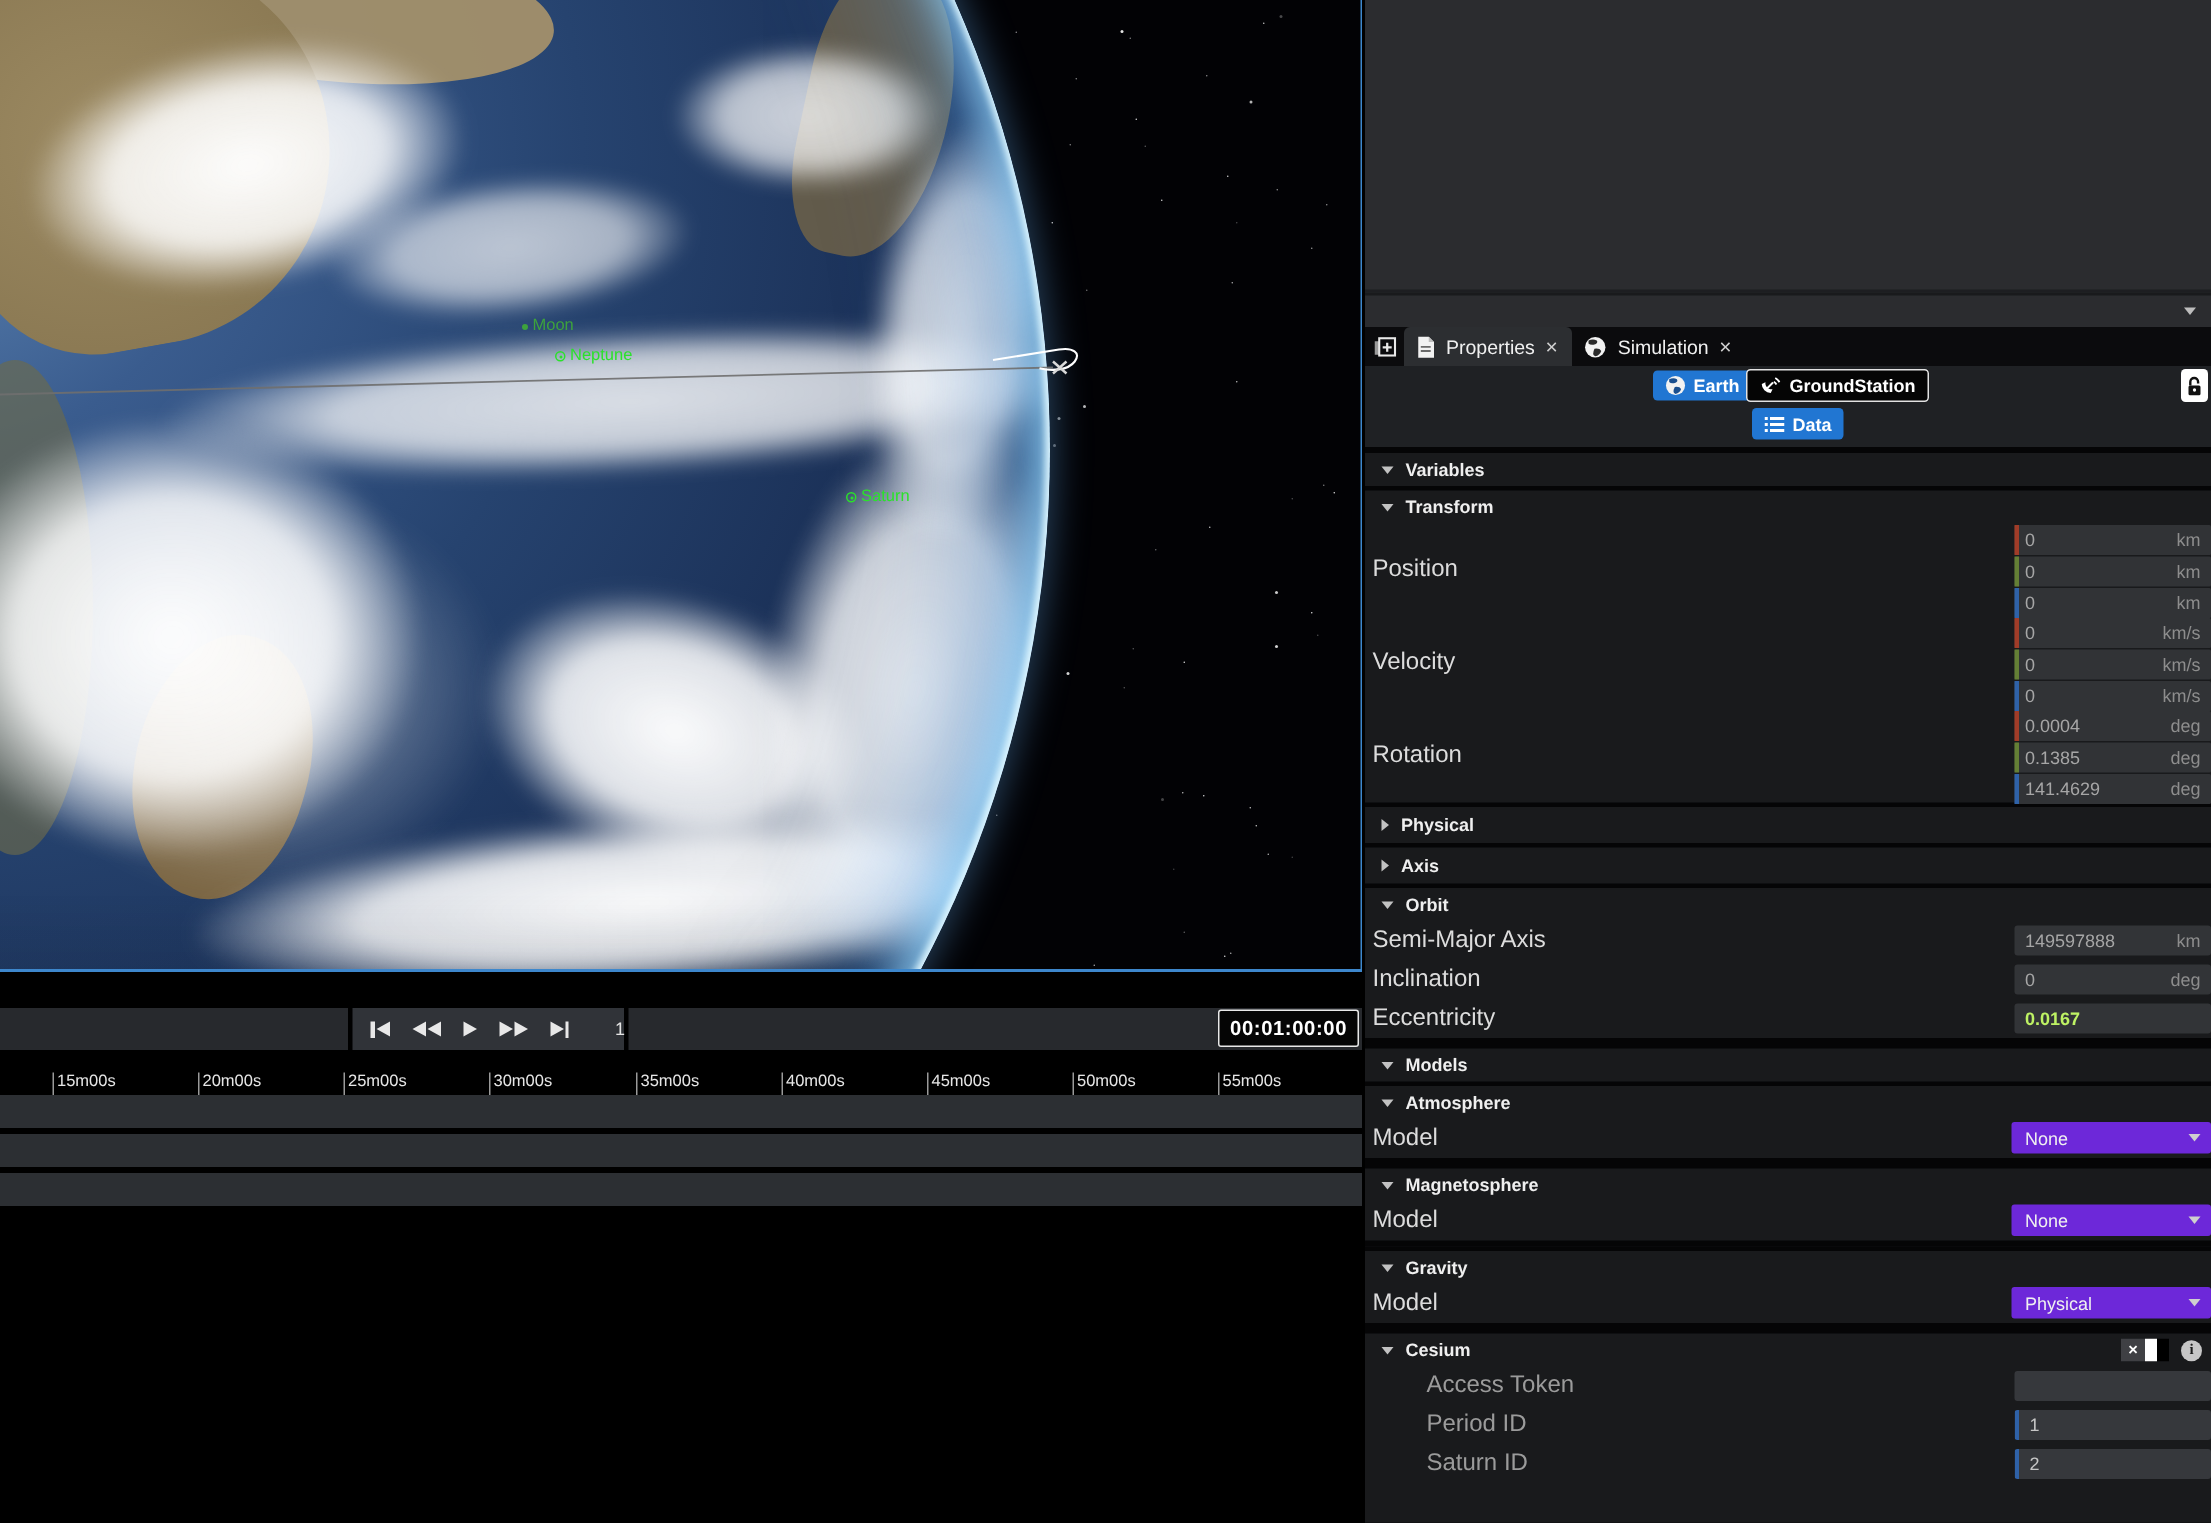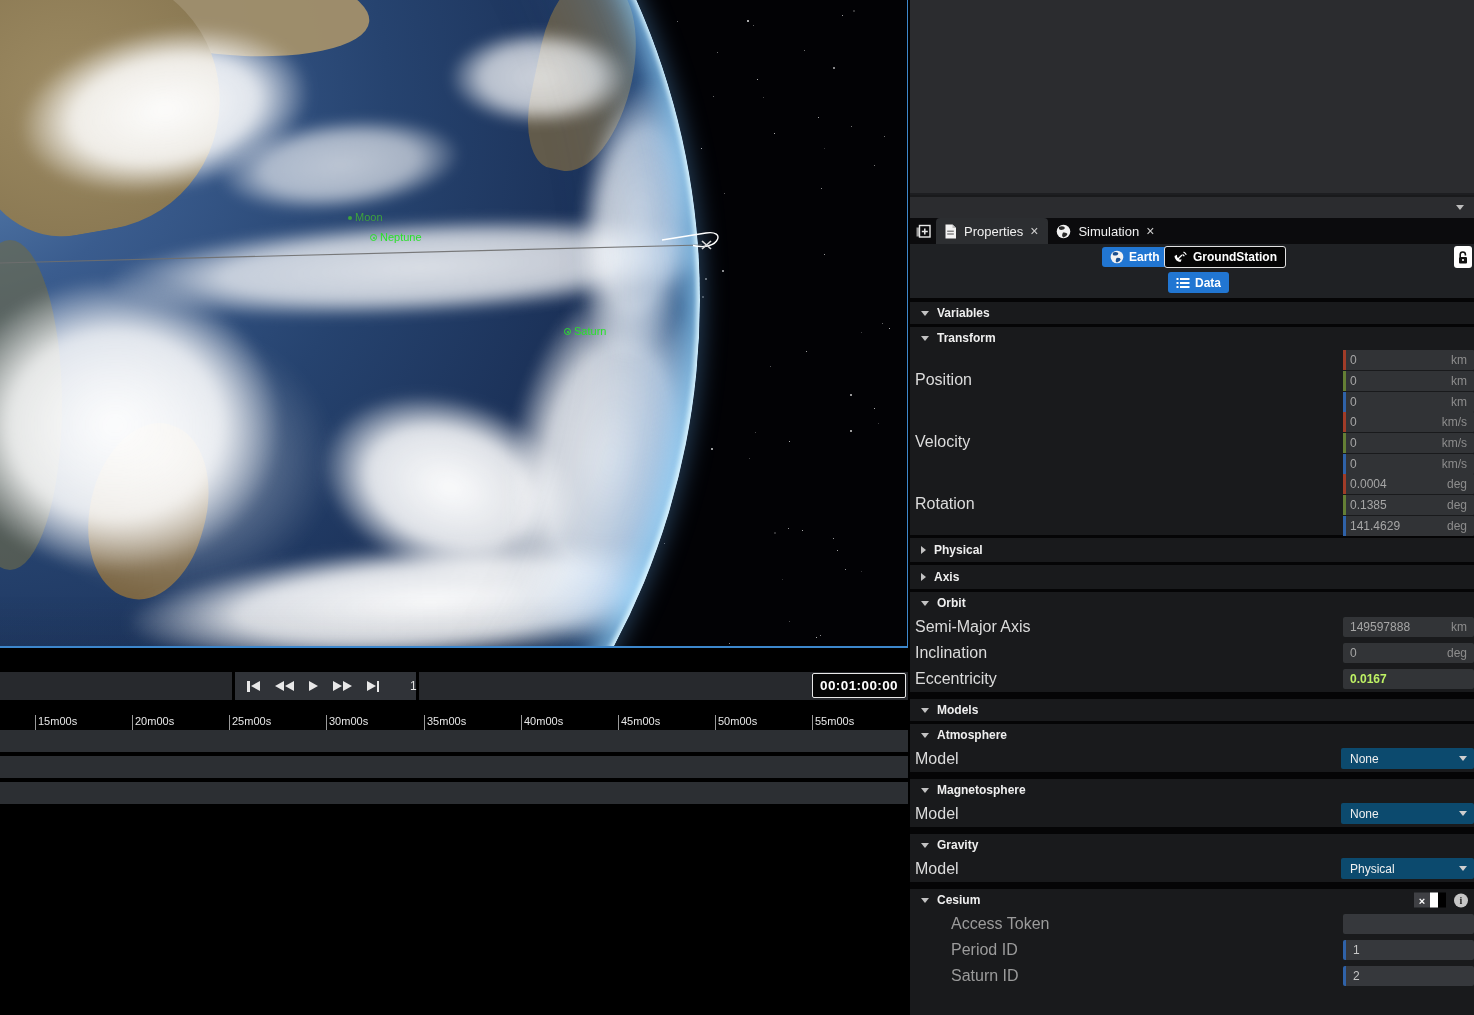--- a/index.html
+++ b/index.html
@@ -95,21 +95,21 @@
   .plabel { position:absolute; left:5px; top:50%; transform:translateY(-50%); color:#dcdcdc; font-size:16px; }
   .plabel.dim { color:#9b9b9b;margin-left:36px; }
   .vrow3 { position:relative; height:62px; }
   .vec3 { position:absolute; right:0; top:1px; width:131px; }
   .vfield { position:relative; height:20px; margin-bottom:1px; background:#313336; border-radius:1px; }
   .vfield .strip { position:absolute; left:0; top:0; width:3px; height:100%; }
   .val { position:absolute; left:7px; top:50%; transform:translateY(-50%); color:#a6a6a6; font-size:12px; cursor:text; }
   .unit { position:absolute; right:7px; top:50%; transform:translateY(-50%); color:#8d8d8d; font-size:12px; }
   .sfield { position:absolute; right:0; top:3px; width:131px; height:20px; background:#323437; border-radius:2px; }
   .sfield.bright .val { color:#bef264;font-weight:bold; }
-  .dropdown { position:absolute; right:0; top:2px; width:133px; height:21px; background:#0c4a6e;
+  .dropdown { position:absolute; right:0; top:2px; width:133px; height:21px; background:#6d28d9;
     border-radius:2px; cursor:pointer; }
   .dropdown .val { color:#f0f0f0; left:9px; }
   .dropdown .dcaret { position:absolute; right:7px; top:8px; width:0; height:0;
     border-top:5px solid #cfcfcf; border-left:4.5px solid transparent; border-right:4.5px solid transparent; }
   .cs-controls { position:absolute; right:6px; top:50%; transform:translateY(-50%);
     display:flex; align-items:center; gap:8px; }
   .cs-xtoggle { display:flex; align-items:center; height:15px; cursor:pointer; }
   .cs-x { width:16px; height:15px; background:#3f4044; color:#fff; font-size:11px;
     display:flex; align-items:center; justify-content:center; }
   .cs-knob { width:8px; height:15px; background:#fff; }

